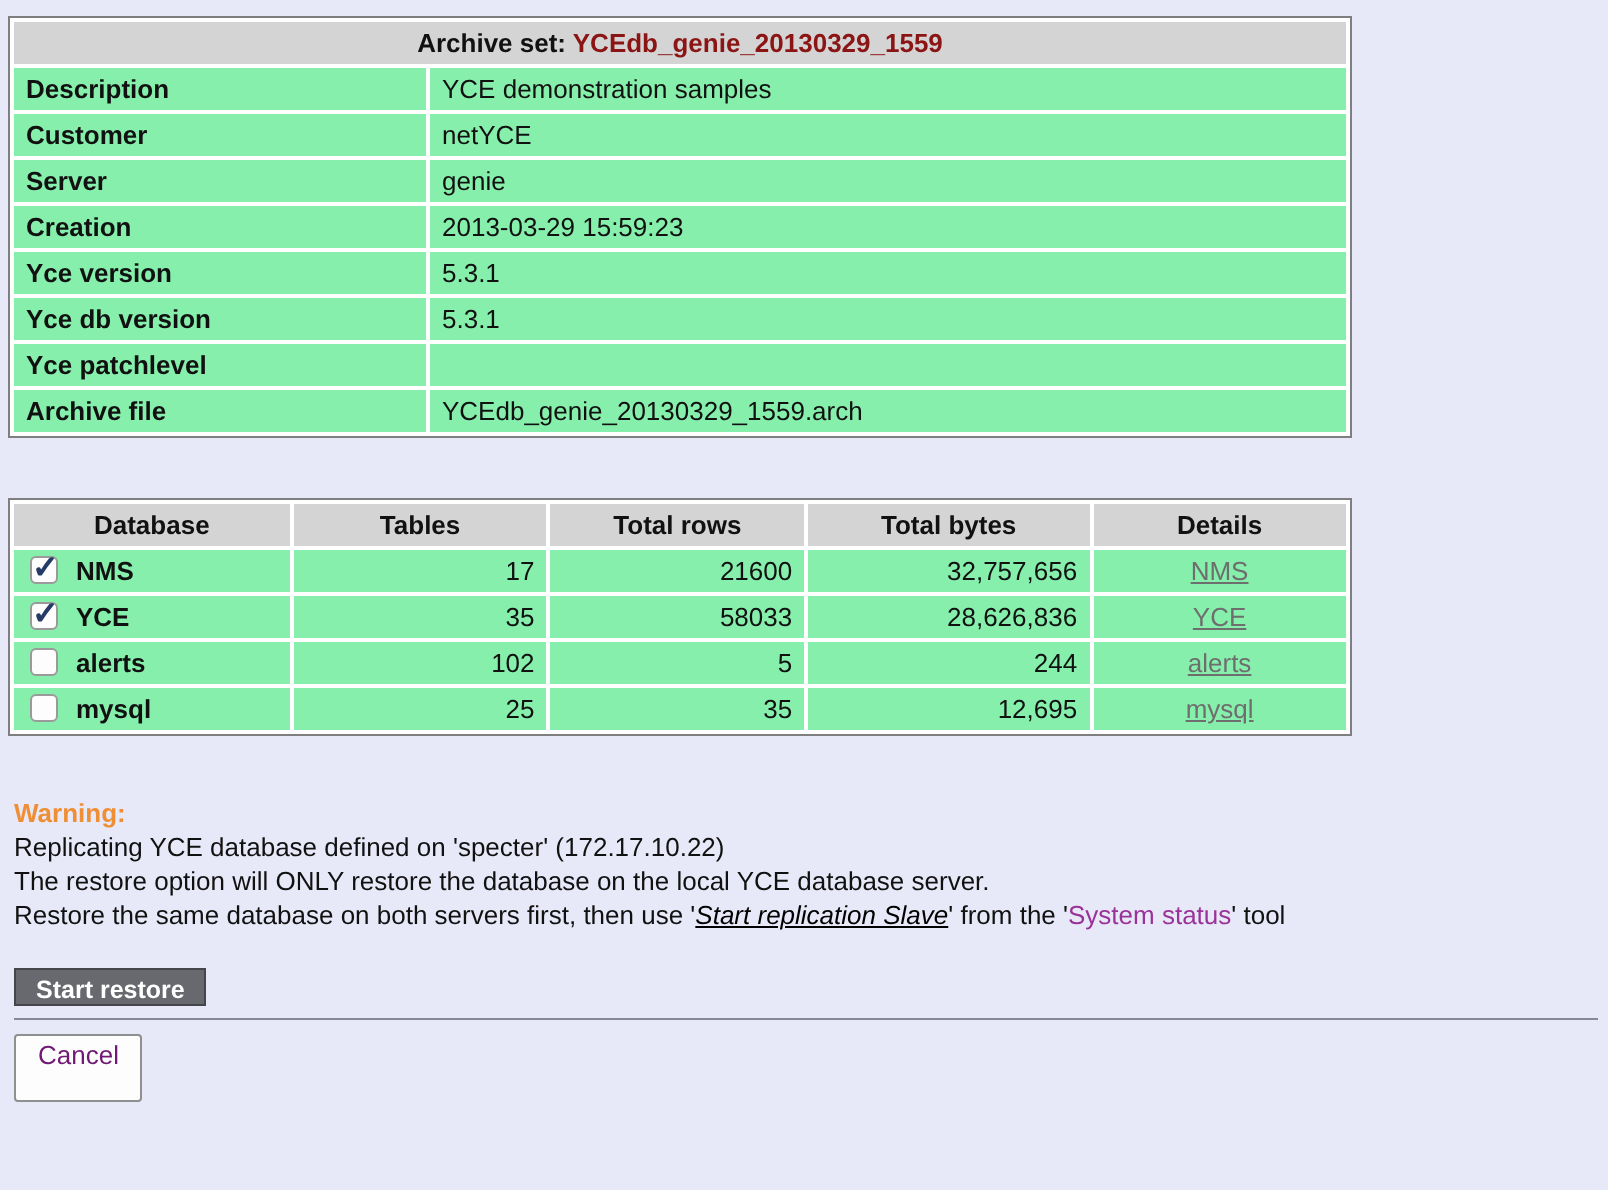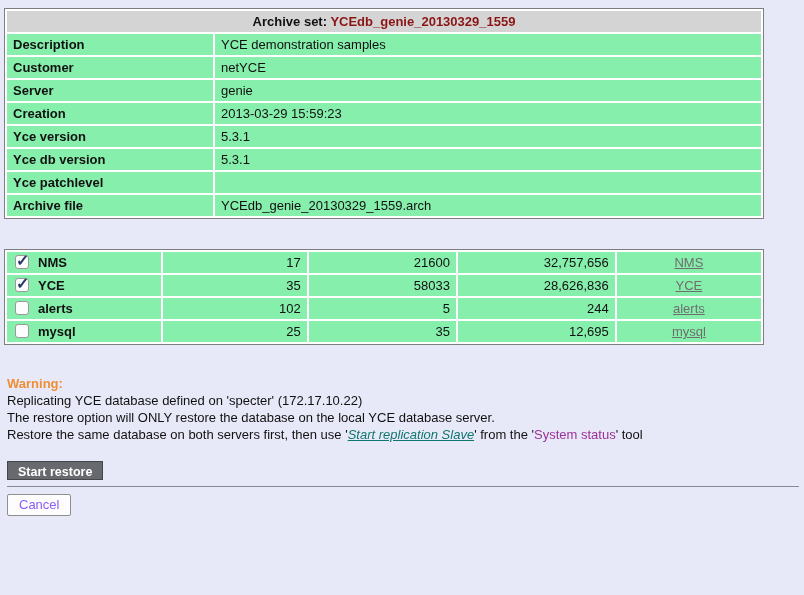--- a/index.html
+++ b/index.html
@@ -8,21 +8,21 @@
     width: 804px; height: 595px;
     background: #e8e9f8;
     font-family: "Liberation Sans", sans-serif;
     font-size: 13px;
     color: #111;
   }
   .page { padding: 8px 4px 0 4px; }
 
   
   table.grid {
-    width: 760px;
+    width: 672px;
     border: 1px solid #7f7f7f;
     border-spacing: 2px;
     border-collapse: separate;
     background: #ffffff;
   }
   table.grid td, table.grid th { background: #86efac; padding: 3px 6px; height: 18px; }
   .hdr { background: #d4d4d4 !important; font-weight: bold; text-align: center; }
 
   
   .title-cell { font-size: 13px; }
@@ -50,21 +50,21 @@
   }
   input[type="checkbox"]:checked::after {
     content: "\2713";
     position: absolute; top: -5px; left: 0;
     font-size: 16px; font-weight: bold; color: #253a66;
   }
 
   
   .warning { margin: 30px 0 8px 3px; line-height: 17px; }
   .w-head { color: #ef8f35; font-weight: bold; }
-  a.rep-link { color: #0f766e; font-style: italic; text-decoration: underline; cursor: pointer; }
+  a.rep-link { color: #000000; font-style: italic; text-decoration: underline; cursor: pointer; }
   a.status-link { color: #993399; text-decoration: none; cursor: pointer; }
 
   
   .start-restore {
     display: block;
     margin: 18px 0 0 3px;
     background: #67696e;
     color: #fff;
     font-family: "Liberation Sans", sans-serif;
     font-weight: bold;
@@ -76,26 +76,26 @@
   hr.rule {
     margin: 6px 1px 7px 3px;
     border: none;
     border-top: 1px solid #88889a;
     height: 0;
   }
   .cancel {
     display: block;
     margin: 0 0 0 3px;
     background: #fdfdfd;
-    color: #8b5cf6;
+    color: #701a75;
     font-family: "Liberation Sans", sans-serif;
     font-size: 13px;
     border: 1px solid #8f8f8f;
     border-radius: 2px;
-    padding: 2px 11px 3px 11px;
+    padding: 2px 11px 15px 11px;
     cursor: pointer;
   }
 </style>
 </head>
 <body>
 
 <div class="page">
 
   <table class="grid info">
     <tbody>
@@ -139,20 +139,27 @@
 
   <table class="grid db" style="margin-top:30px">
     <colgroup>
         <col class="c1">
         <col class="c2">
         <col class="c3">
         <col class="c4">
         <col class="c5">
       </colgroup>
     <tbody>
+        <tr>
+      <td class="hdr">Database</td>
+      <td class="hdr">Tables</td>
+      <td class="hdr">Total rows</td>
+      <td class="hdr">Total bytes</td>
+      <td class="hdr">Details</td>
+    </tr>
     <tr>
       <td class="db-name"><input type="checkbox" checked="" style=""><span>NMS</span></td>
       <td class="num">17</td>
       <td class="num">21600</td>
       <td class="num">32,757,656</td>
       <td class="det"><a>NMS</a></td>
     </tr>
     <tr>
       <td class="db-name"><input type="checkbox" checked="" style=""><span>YCE</span></td>
       <td class="num">35</td>

